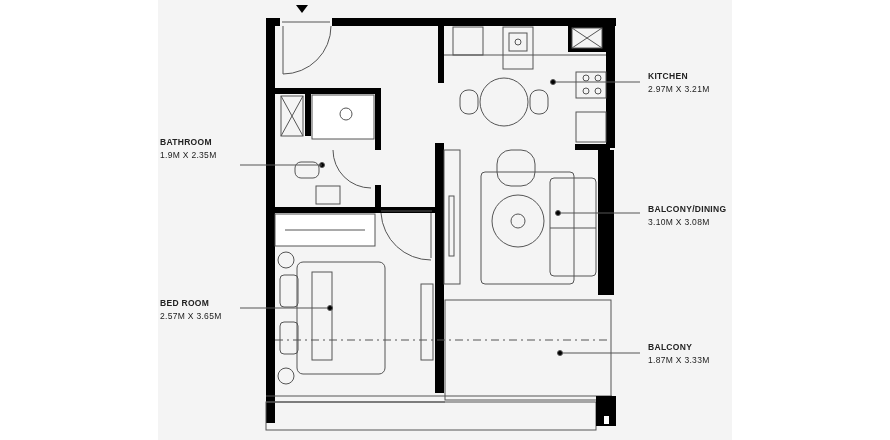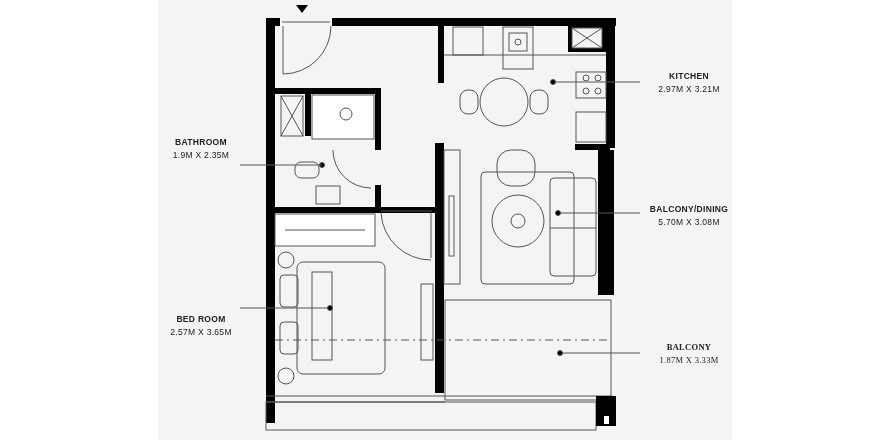--- a/index.html
+++ b/index.html
@@ -1,19 +1,19 @@
 <!DOCTYPE html>
 <html><head>
 <meta charset="utf-8">
 <style>
   html, body { margin: 0; padding: 0; background: #ffffff; }
   body { width: 890px; height: 440px; position: relative; overflow: hidden; font-family: "Liberation Sans", sans-serif; }
   .panel { position: absolute; left: 158px; top: 0; width: 574px; height: 440px; background: #f4f4f4; }
   svg.plan { position: absolute; left: 0; top: 0; }
-  .label { position: absolute; font-family: "Liberation Sans", sans-serif; font-size: 8.5px; color: #222; text-align: center; line-height: 13px; letter-spacing: 0.3px; }
+  .label { position: absolute; font-family: "Liberation Sans", sans-serif; font-size: 8.5px; color: #222; line-height: 13px; letter-spacing: 0.3px; }
   .label .name { display: block; font-weight: 600; }
   .label .dim { display: block; }
 </style>
 </head>
 <body>
 
 <div class="panel"></div>
 
 <svg class="plan" width="890" height="440" viewBox="0 0 890 440">
   <g fill="none" stroke="#555" stroke-width="1">
@@ -122,24 +122,24 @@
   <span class="dim">2.97M X 3.21M</span>
 </div>
 
 <div class="label" style="left:160px; top:136px; width:82px;">
   <span class="name">BATHROOM</span>
   <span class="dim">1.9M X 2.35M</span>
 </div>
 
 <div class="label" style="left:648px; top:203px; width:82px;">
   <span class="name">BALCONY/DINING</span>
-  <span class="dim">5.70M X 3.08M</span>
+  <span class="dim">3.10M X 3.08M</span>
 </div>
 
-<div class="label" style="left:160px; top:297px; width:82px;margin-top:16px;">
+<div class="label" style="left:160px; top:297px; width:82px;">
   <span class="name">BED ROOM</span>
   <span class="dim">2.57M X 3.65M</span>
 </div>
 
-<div class="label" style="left:648px; top:341px; width:82px;font-family:Liberation Serif, serif;">
+<div class="label" style="left:648px; top:341px; width:82px;">
   <span class="name">BALCONY</span>
   <span class="dim">1.87M X 3.33M</span>
 </div>
 
 </body></html>

